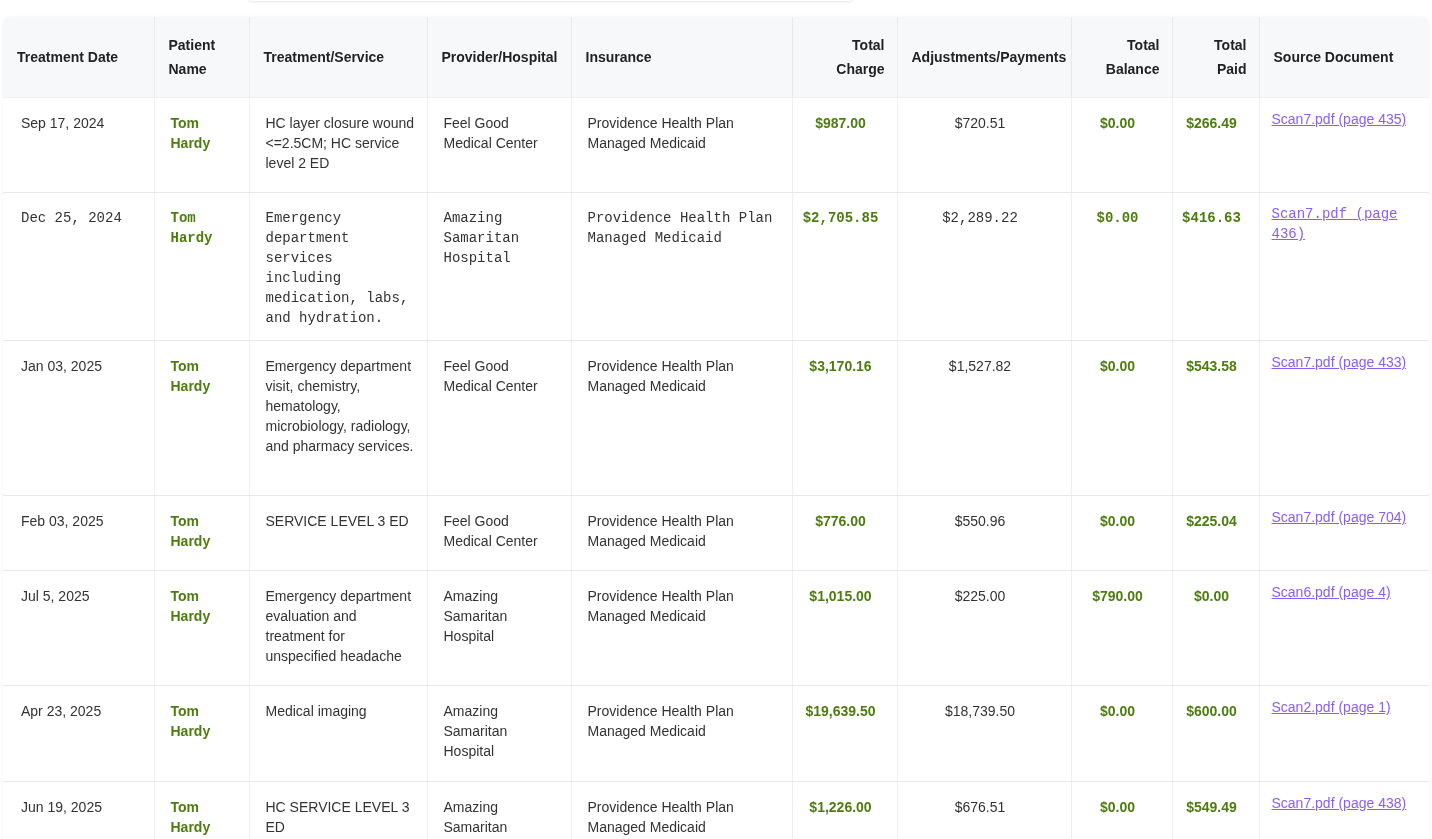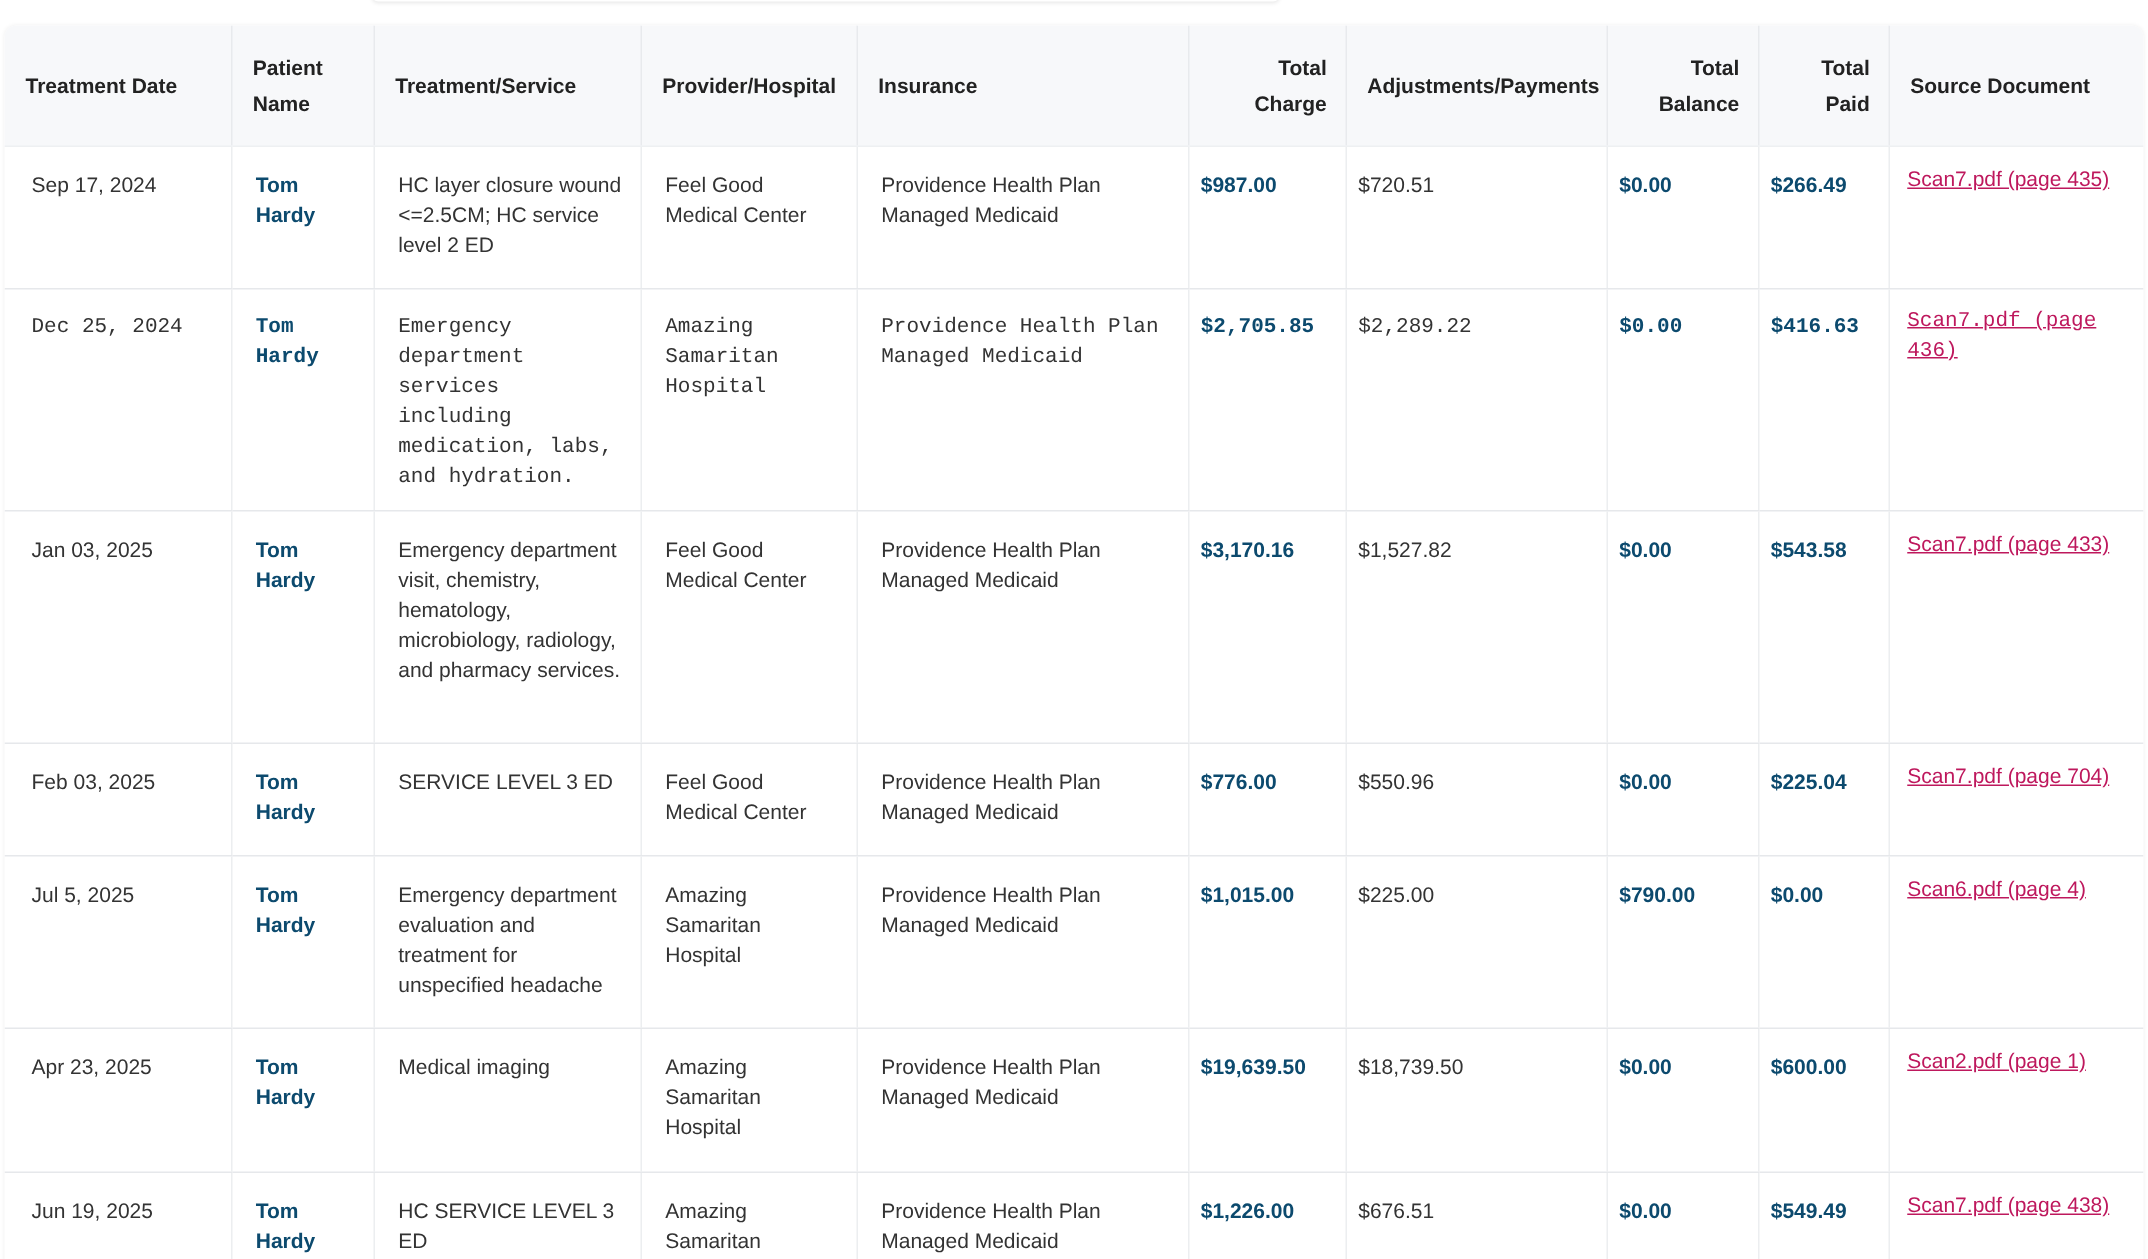--- a/index.html
+++ b/index.html
@@ -55,25 +55,25 @@
     thead th:first-child { border-left: none; }
     thead th.num { text-align: right; }
     tbody td {
       vertical-align: top;
       padding: 15px 12px 12px 16px;
       border-left: 1px solid #eceef0;
       border-bottom: 1px solid #e6e8eb;
       color: #333;
     }
     tbody td:first-child { border-left: none; padding-left: 18px; }
-    tbody td.num { text-align: left; padding-right: 16px; padding-left: 8px; }
-    tbody td.bold { font-weight: bold; color: #0c4a6e; }
+    tbody td.num { text-align: center; padding-right: 16px; padding-left: 8px; }
+    tbody td.bold { font-weight: bold; color: #4d7c0f; }
     tbody td.src { padding-left: 12px; padding-top: 11px; }
     a.doc-link {
-      color: #be185d;
+      color: #8b5cf6;
       text-decoration: underline;
       cursor: pointer;
     }
     col.c-date { width: 151px; }
     col.c-name { width: 95px; }
     col.c-svc { width: 178px; }
     col.c-prov { width: 144px; }
     col.c-ins { width: 221px; }
     col.c-charge { width: 105px; }
     col.c-adj { width: 174px; }

